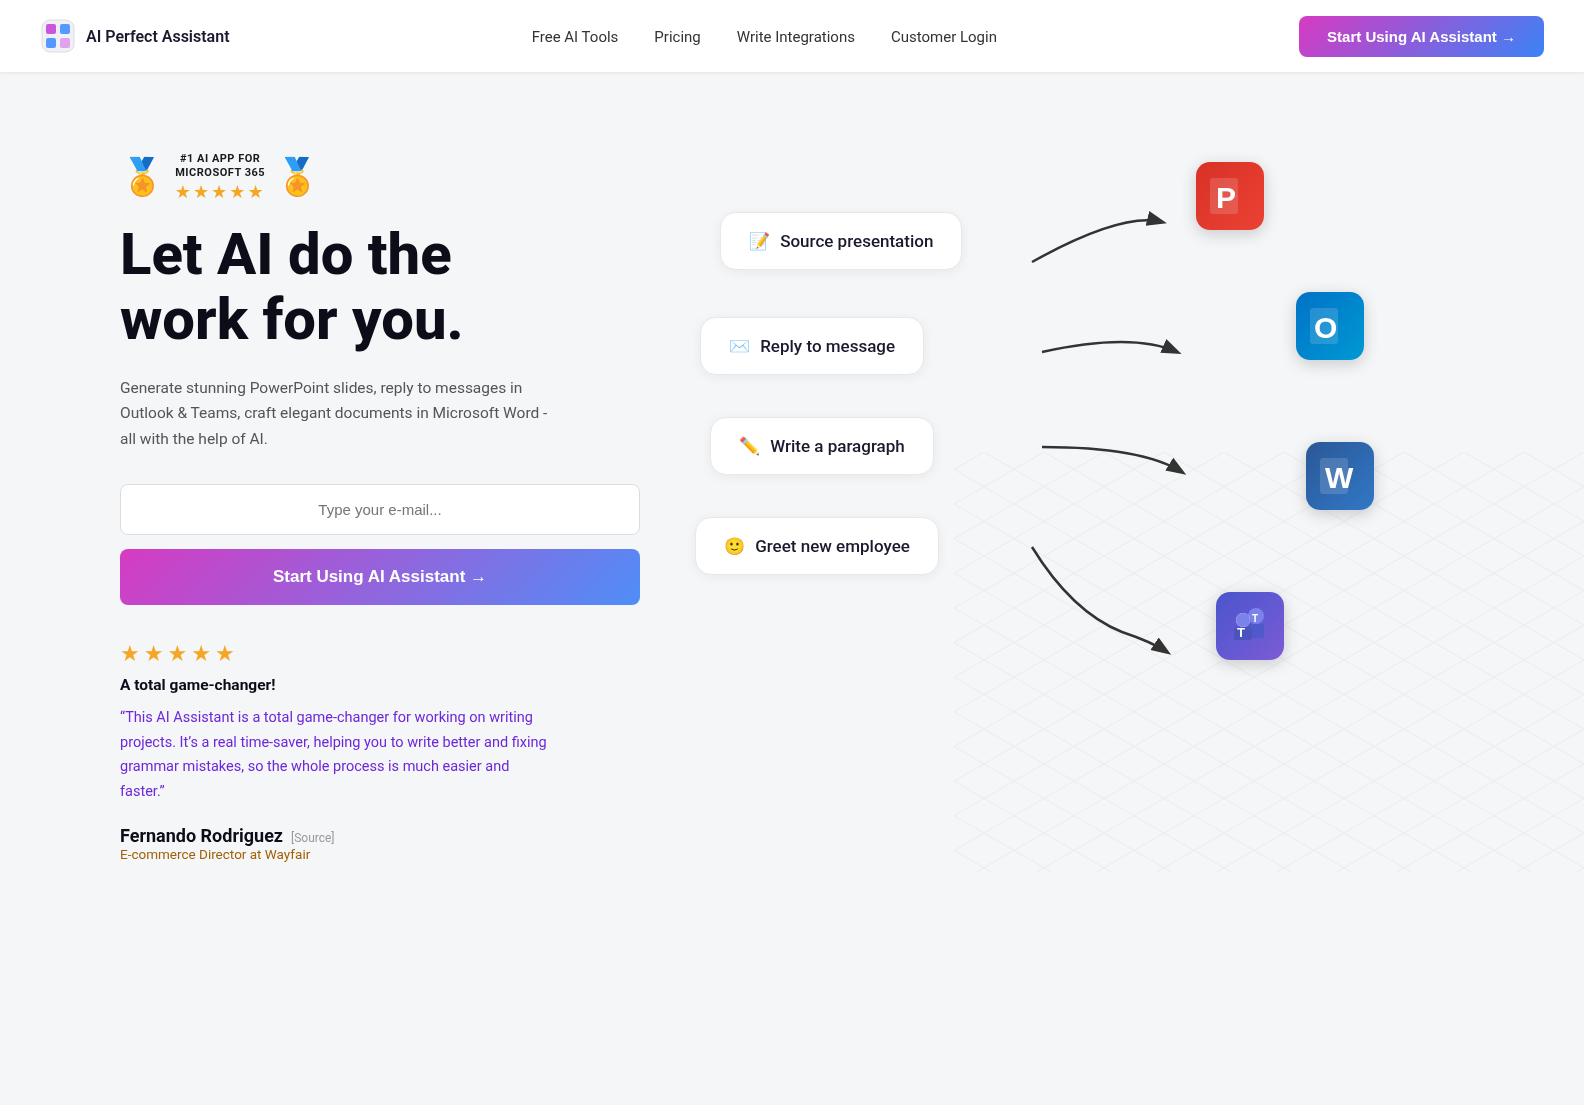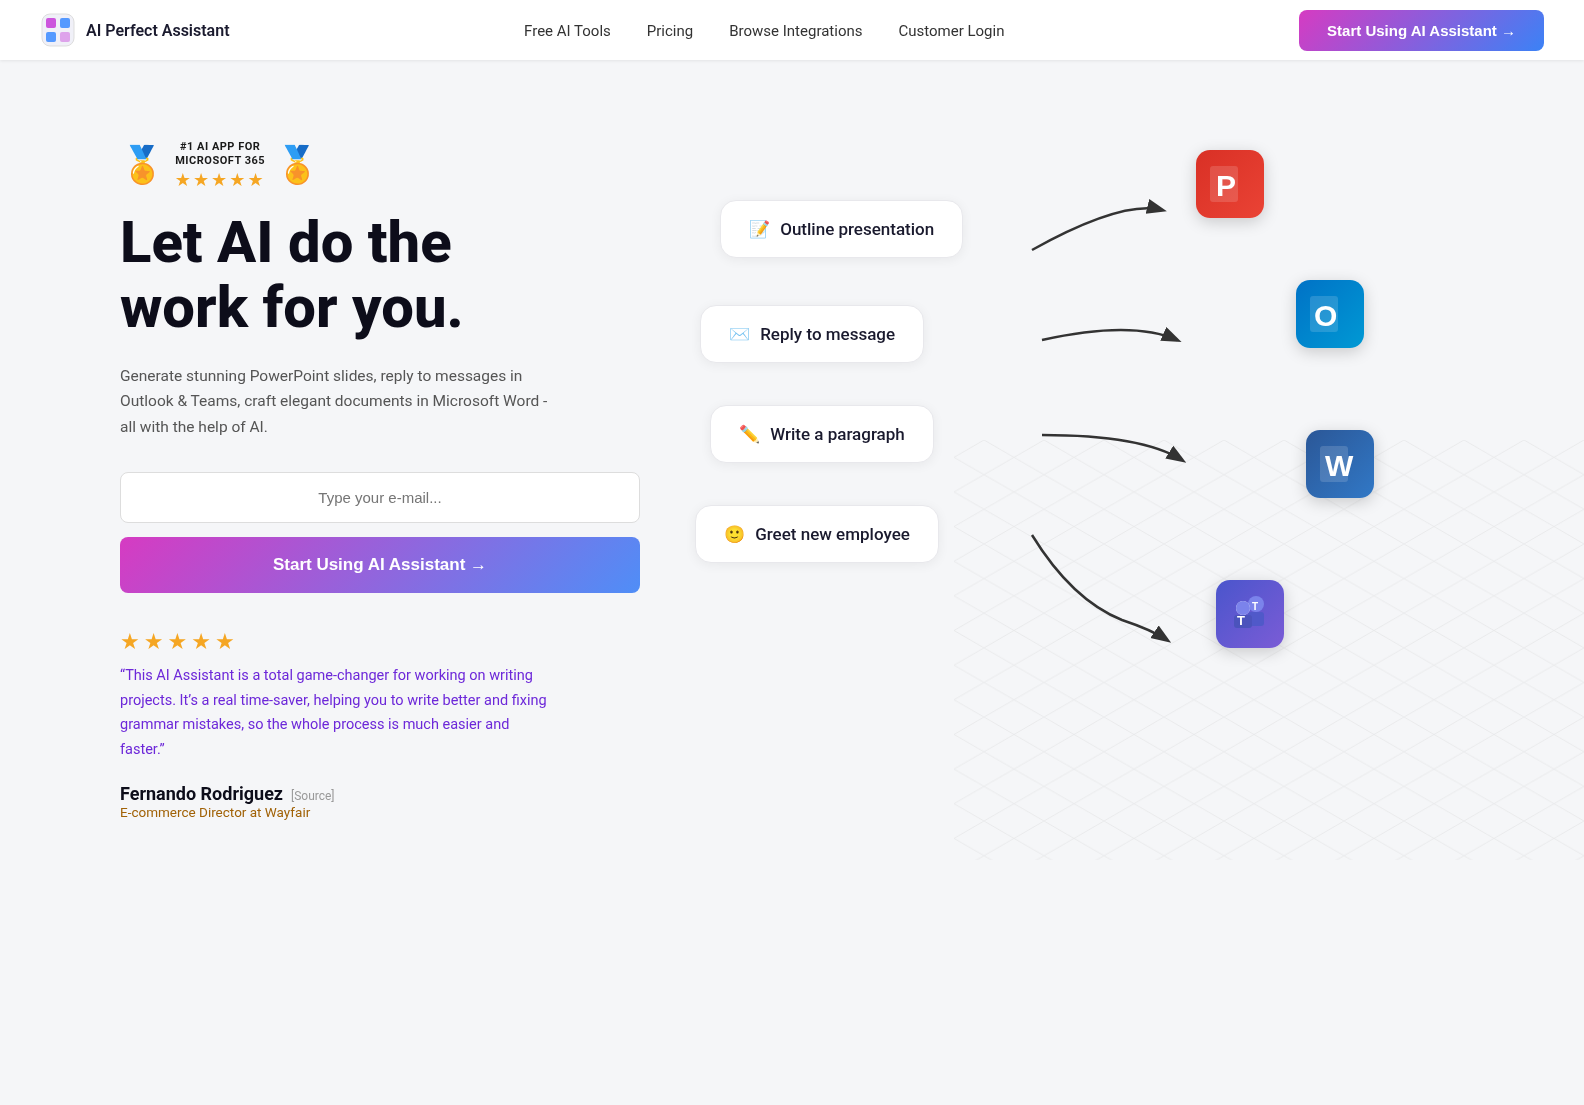--- a/index.html
+++ b/index.html
@@ -10,21 +10,21 @@
       overflow-x: hidden;
     }
 
     
     nav {
       background: #fff;
       display: flex;
       align-items: center;
       justify-content: space-between;
       padding: 0 40px;
-      height: 60px;
+      height: 72px;
       box-shadow: 0 1px 3px rgba(0,0,0,0.08);
       position: relative;
       z-index: 10;
     }
     .nav-logo {
       display: flex;
       align-items: center;
       gap: 10px;
     }
     .nav-logo-icon {
@@ -283,21 +283,21 @@
       <rect x="20" y="6" width="10" height="10" rx="2" fill="#5599ff"></rect>
       <rect x="6" y="20" width="10" height="10" rx="2" fill="#5599ff"></rect>
       <rect x="20" y="20" width="10" height="10" rx="2" fill="#cc55dd" opacity="0.5"></rect>
     </svg>
     <span class="nav-logo-text">AI Perfect Assistant</span>
   </div>
 
   <ul class="nav-links">
     <li><a href="#">Free AI Tools</a></li>
     <li><a href="#">Pricing</a></li>
-    <li><a href="#">Browse Integrations</a></li>
+    <li><a href="#">Write Integrations</a></li>
     <li><a href="#">Customer Login</a></li>
   </ul>
 
   <button class="nav-cta">Start Using AI Assistant →</button>
 </nav>
 
 <div class="main">
 
   <div class="hero-left">
 
@@ -325,20 +325,21 @@
     <button class="cta-button">Start Using AI Assistant →</button>
 
     <div class="review-stars">
       <span>★</span>
       <span>★</span>
       <span>★</span>
       <span>★</span>
       <span>★</span>
     </div>
 
+    <p class="review-headline">A total game-changer!</p>
     <p class="review-quote">“This AI Assistant is a total game-changer for working on writing projects. It’s a real time-saver, helping you to write better and fixing grammar mistakes, so the whole process is much easier and faster.”</p>
 
     <p>
       <strong class="reviewer-name">Fernando Rodriguez</strong>
       <span class="reviewer-source">[Source]</span>
     </p>
     <p class="reviewer-title">E-commerce Director at Wayfair</p>
   </div>
 
   <div class="hero-right">
@@ -363,21 +364,21 @@
       <path d="M 310 415 Q 350 480 400 500 Q 430 510 445 520" fill="none" stroke="#333" stroke-width="2.5" marker-end="url(#arrow)"></path>
       <defs>
         <marker id="arrow" markerWidth="8" markerHeight="8" refX="6" refY="3" orient="auto">
           <path d="M0,0 L0,6 L8,3 z" fill="#333"></path>
         </marker>
       </defs>
     </svg>
 
     <div class="action-card card-outline">
       <span>📝</span>
-      <span>Outline presentation</span>
+      <span>Source presentation</span>
     </div>
 
     <div class="action-card card-reply">
       <span>✉️</span>
       <span>Reply to message</span>
     </div>
 
     <div class="action-card card-write">
       <span>✏️</span>
       <span>Write a paragraph</span>

